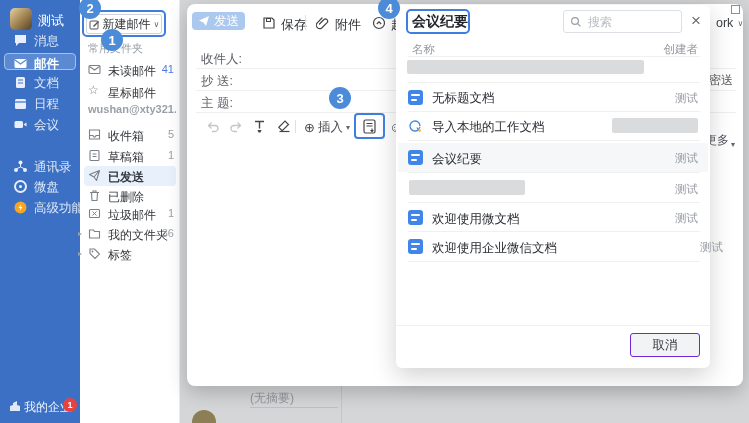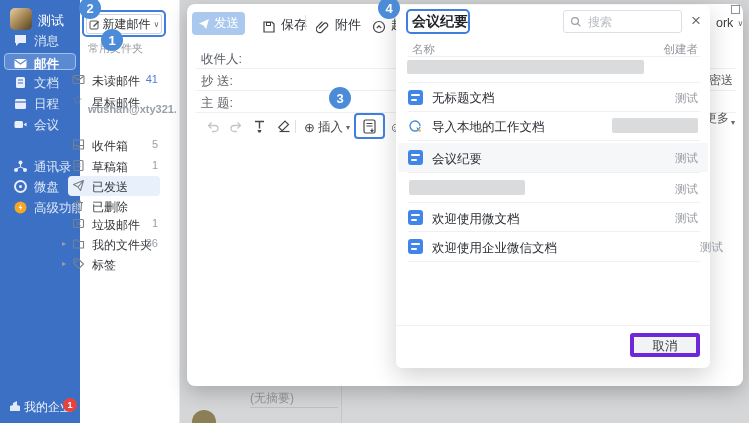--- a/index.html
+++ b/index.html
@@ -29,55 +29,55 @@
 
   
   .folderpanel{left:80px;top:0;width:100px;height:423px;background:#fff;
                border-right:1px solid #e7e9ec;}
   .newmail{left:86px;top:14px;width:76px;height:20px;border:1px solid #ccd3dd;border-radius:3px;
            background:#fff;font-size:12px;color:#33363a;display:flex;align-items:center;
            justify-content:center;gap:3px;padding:0;}
   .sectionlabel{left:88px;top:41px;font-size:11px;color:#979ca3;}
   .account{left:88px;top:103px;font-size:11px;font-weight:bold;color:#9aa0a8;white-space:nowrap;
            width:88px;overflow:hidden;}
-  .frow{left:68px;width:92px;height:20px;font-size:12px;color:#33363a;margin-top:10px;}
+  .frow{left:84px;width:92px;height:20px;font-size:12px;color:#33363a;}
   .frow .ficon{position:absolute;left:4px;top:3px;width:13px;height:13px;color:#7a8088;}
   .frow .flabel{position:absolute;left:24px;top:3px;white-space:nowrap;}
   .frow .fcount{position:absolute;right:2px;top:3px;font-size:11px;color:#9aa0a8;}
   .frow .fcount.blue{color:#4a7fd9;}
-  .frow.fsel{background:#e7f0fb;border-radius:4px;font-weight:normal;}
+  .frow.fsel{background:#e7f0fb;border-radius:4px;font-weight:bold;}
   .fcaret{position:absolute;left:-6px;top:5px;font-size:8px;color:#9aa0a8;}
 
   
   .backdrop{left:180px;top:0;width:569px;height:423px;background:#d4d6d8;}
   .nosummary{left:250px;top:390px;font-size:12px;color:#95969a;}
   .bgline{left:250px;top:407px;width:88px;height:1px;background:#bfc1c3;}
   .bgvline{left:341px;top:386px;width:1px;height:37px;background:#c3c5c7;}
   .bgavatar{left:192px;top:410px;width:24px;height:24px;border-radius:50%;background:#8d7f55;}
 
   
   .compose{left:187px;top:4px;width:556px;height:382px;background:#fff;border-radius:8px;
            box-shadow:0 6px 20px rgba(0,0,0,.22);}
-  .sendbtn{left:192px;top:12px;width:53px;height:23px;border-radius:4px;background:#abc9ee;
+  .sendbtn{left:192px;top:12px;width:53px;height:18px;border-radius:4px;background:#abc9ee;
            color:#fff;font-size:12.5px;display:flex;align-items:center;justify-content:center;
            gap:4px;border:none;}
-  .tbtn{font-size:13px;color:#33363a;display:flex;align-items:flex-end;gap:5px;background:none;
+  .tbtn{font-size:13px;color:#33363a;display:flex;align-items:flex-start;gap:5px;background:none;
         border:none;padding:0;}
   .tsep{width:1px;height:15px;background:#e0e0e0;}
   .cornerbox{left:731px;top:5px;width:9px;height:9px;border:1px solid #8a8f98;background:#fff;}
   .cornertext{left:716px;top:16px;font-size:12.5px;color:#3c3f44;display:flex;gap:4px;
               align-items:center;}
   .fieldlabel{font-size:12.5px;color:#5f636a;}
   .fieldline{height:1px;background:#efefef;}
   .bcclink{left:709px;top:72px;font-size:12px;color:#53565c;}
   .fmt{display:flex;align-items:center;color:#43464b;}
   .fmticon{width:15px;height:15px;}
   .dis{color:#c2c5c9;}
   .insertgrp{font-size:12.5px;color:#43464b;display:flex;align-items:center;gap:3px;}
-  .morelink{left:705px;top:110px;font-size:12px;color:#53565c;display:flex;gap:2px;align-items:flex-end;}
+  .morelink{left:705px;top:132px;font-size:12px;color:#53565c;display:flex;gap:2px;align-items:flex-end;}
 
   
   .modal{left:396px;top:5px;width:314px;height:363px;background:#fff;border-radius:6px;
          box-shadow:0 8px 24px rgba(0,0,0,.18);}
   .mtitle{left:412px;top:13px;font-size:14px;font-weight:bold;color:#1f2329;}
   .searchbox{left:563px;top:10px;width:119px;height:23px;border:1px solid #dcdfe3;border-radius:3px;
              background:#fff;display:flex;align-items:center;padding:0 6px;gap:4px;}
   .searchbox input{border:none;outline:none;width:80px;font-size:12px;color:#333;
                    font-family:"Liberation Sans","DejaVu Sans",sans-serif;}
   .searchbox input::placeholder{color:#b9bdc3;}
@@ -89,21 +89,21 @@
   .gbar{background:#d9dbdd;border-radius:2px;}
   .docicon{width:15px;height:15px;border-radius:3px;background:#4285e8;position:relative;}
   .docicon::before{content:"";position:absolute;left:3px;top:4px;width:9px;height:2px;background:#fff;border-radius:1px;}
   .docicon::after{content:"";position:absolute;left:3px;top:9px;width:6px;height:2px;background:#fff;border-radius:1px;}
   .mrowname{font-size:12.5px;color:#2a2d33;white-space:nowrap;}
   .mrowcreator{position:absolute;right:12px;font-size:11.5px;color:#9599a0;}
   .mhl{left:398px;width:310px;height:29px;background:#f5f7f9;}
   .confirmbtn{left:547px;top:333px;width:76px;height:24px;border-radius:3px;background:#b5d1f3;
               color:#fff;font-size:12.5px;border:none;}
   .cancelbtn{left:630px;top:333px;width:70px;height:24px;border-radius:3px;background:#f2f3f5;
-             color:#33363a;font-size:12.5px;border:4px solid #6d28d9;}
+             color:#33363a;font-size:12.5px;border:1px solid #6d28d9;}
 
   
   .annbox{border:2px solid #3e7ede;border-radius:5px;background:transparent;z-index:40;}
   .callout{width:22px;height:22px;border-radius:50%;background:#4b8bd8;color:#fff;font-size:13px;
            font-weight:bold;display:flex;align-items:center;justify-content:center;z-index:50;}
   svg{display:block;}
 </style>
 </head>
 <body>
 

